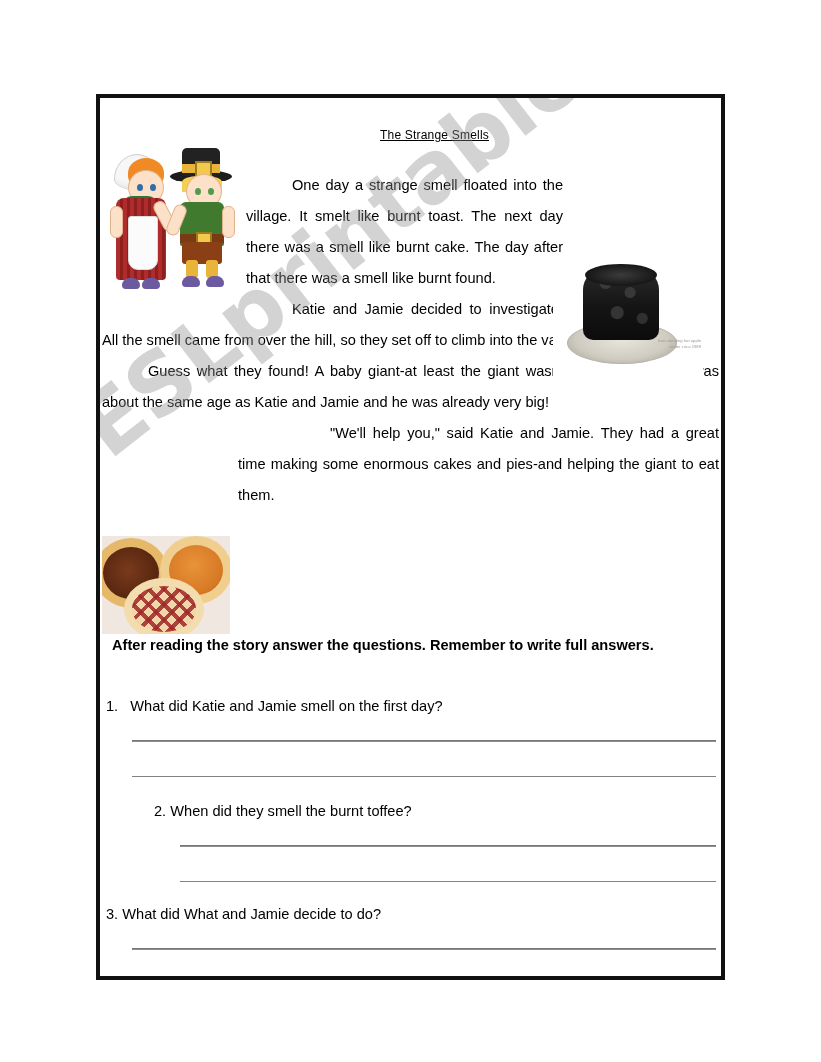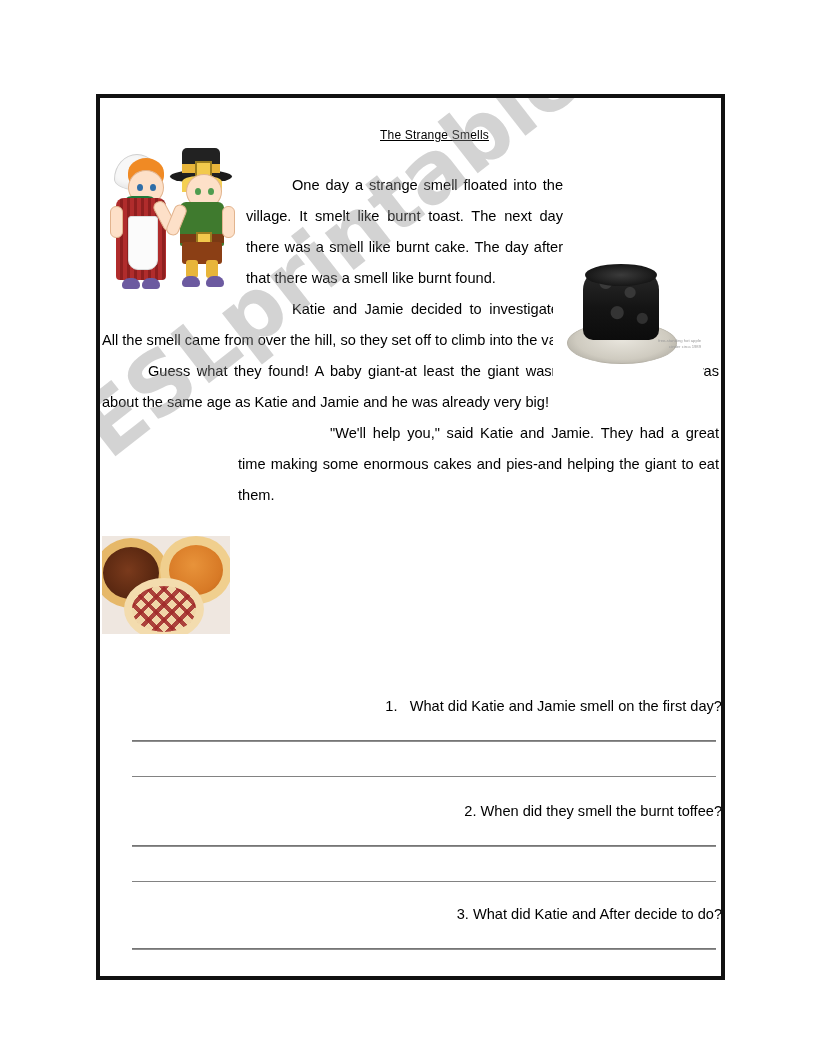--- a/index.html
+++ b/index.html
@@ -283,21 +283,20 @@
     z-index: 10;
   }
 
   
   #questions-block {
     position: absolute;
     left: 4px;
     top: 598px;
     width: 618px;
     z-index: 10;
-    text-align: right;
   }
   .question-item { margin-bottom: 0px; }
   .question-text {
     font-size: 14.6px;
     line-height: 20px;
     padding-left: 2px;
   }
   .answer-lines { padding-left: 28px; }
   .answer-line {
     height: 1.6px;
@@ -378,54 +377,55 @@
       <div id="story-text">
         <div class="float-chars"></div>
         <div class="float-cake"></div>
         <p>One day a strange smell floated into the village. It smelt like burnt toast. The next day there was a smell like burnt cake. The day after that there was a smell like burnt found.</p>
         <p>Katie and Jamie decided to investigate. All the smell came from over the hill, so they set off to climb into the valley beyond.</p>
         <p>Guess what they found! A baby giant-at least the giant wasn't really a baby, he was about the same age as Katie and Jamie and he was already very big!</p>
         <div class="float-pies"></div>
         <p style="text-indent:92px;">"We'll help you," said Katie and Jamie. They had a great time making some enormous cakes and pies-and helping the giant to eat them.</p>
       </div>
 
+      <div id="instruction-text">After reading the story answer the questions.  Remember to write full answers.</div>
 
       <div id="questions-block">
 
         <div class="question-item">
           <div class="question-text">
             <span>1.</span>
             &nbsp;
             <span>What did Katie and Jamie smell on the first day?</span>
           </div>
           <div class="answer-lines">
             <div class="gap-1"></div>
             <div class="answer-line"></div>
             <div class="gap-2"></div>
             <div class="answer-line"></div>
           </div>
         </div>
 
-        <div class="question-item" style="margin-top:24px;">
+        <div class="question-item" style="margin-top:24px;margin-left:48px;">
           <div class="question-text">
             <span>2.</span>
             <span>When did they smell the burnt toffee?</span>
           </div>
           <div class="answer-lines">
             <div class="gap-1"></div>
             <div class="answer-line"></div>
             <div class="gap-2"></div>
             <div class="answer-line"></div>
           </div>
         </div>
 
         <div class="question-item" style="margin-top:22px;">
           <div class="question-text">
             <span>3.</span>
-            <span>What did Katie and After decide to do?</span>
+            <span>What did What and Jamie decide to do?</span>
           </div>
           <div class="answer-lines">
             <div class="gap-1"></div>
             <div class="answer-line"></div>
             <div class="gap-3"></div>
 
           </div>
         </div>
 
       </div>

